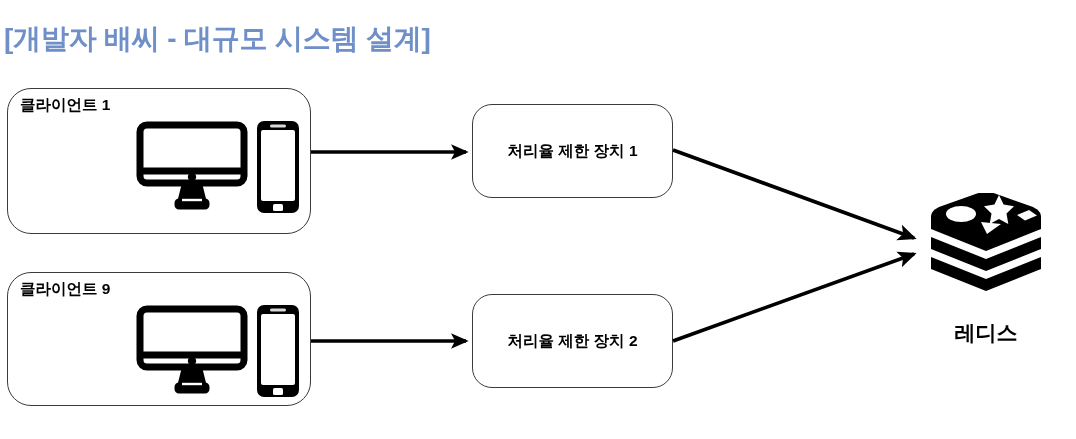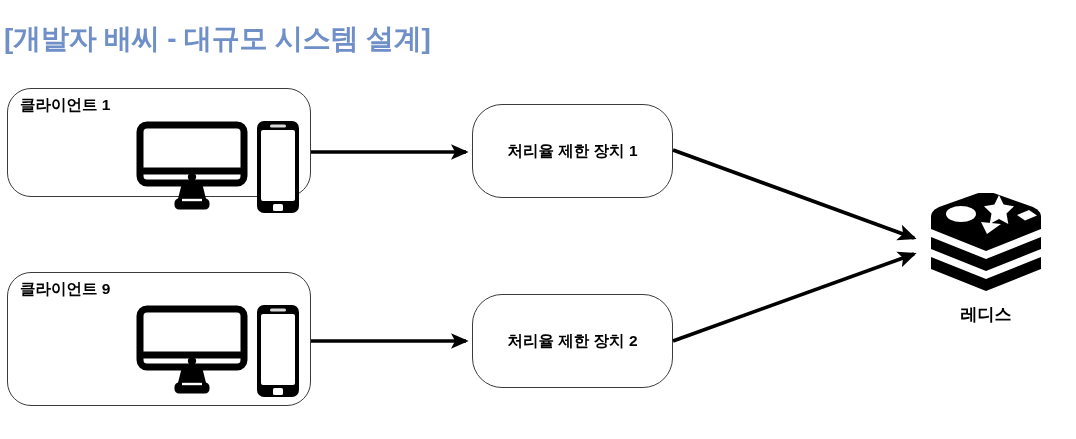--- a/index.html
+++ b/index.html
@@ -38,21 +38,21 @@
 
   
   .node-box {
     position: absolute;
     box-sizing: border-box;
     border: 1.4px solid #3b3b3b;
     border-radius: 22px;
     background: #ffffff;
   }
   .client-box { border-radius: 24px; }
-  .limiter-box { border-radius: 30px; }
+  .limiter-box { border-radius: 20px; }
 
   .client-label {
     position: absolute;
     left: 12px;
     top: 6px;
     font-size: 15.5px;
     font-weight: bold;
     color: #000000;
     white-space: nowrap;
   }
@@ -75,22 +75,22 @@
     position: absolute;
     display: block;
   }
 
   
   .redis-wrap {
     position: absolute;
     text-align: center;
   }
   .redis-label {
-    margin-top: 6px;
-    font-size: 17px;
+    margin-top: 22px;
+    font-size: 21px;
     font-weight: bold;
     color: #000000;
     text-align: center;
     white-space: nowrap;
   }
 
   
   .arrows {
     position: absolute;
     left: 0;
@@ -100,21 +100,21 @@
     pointer-events: none;
   }
 </style>
 </head>
 <body>
 
 <div id="stage">
 
   <div class="title">[개발자 배씨 - 대규모 시스템 설계]</div>
 
-  <div class="node-box client-box" style="left:7px; top:88px; width:304px; height:109px;padding-left:6px;">
+  <div class="node-box client-box" style="left:7px; top:88px; width:304px; height:146px;padding-left:6px;">
     <div class="client-label">클라이언트 1</div>
 
     <div class="devices" style="left:128px; top:32px; width:165px; height:92px;">
       <svg width="165" height="92" viewBox="0 0 165 92" xmlns="http://www.w3.org/2000/svg">
 
         <g fill="none" stroke="#000000">
           <rect x="4" y="4" width="104" height="58" rx="7" ry="7" stroke-width="7"></rect>
           <line x1="6" y1="50" x2="106" y2="50" stroke-width="7"></line>
           <circle cx="56" cy="56" r="4.2" fill="#000000" stroke="none"></circle>
           <path d="M48 64 L64 64 L68 80 L44 80 Z" fill="#000000" stroke="#000000" stroke-width="5" stroke-linejoin="round"></path>

